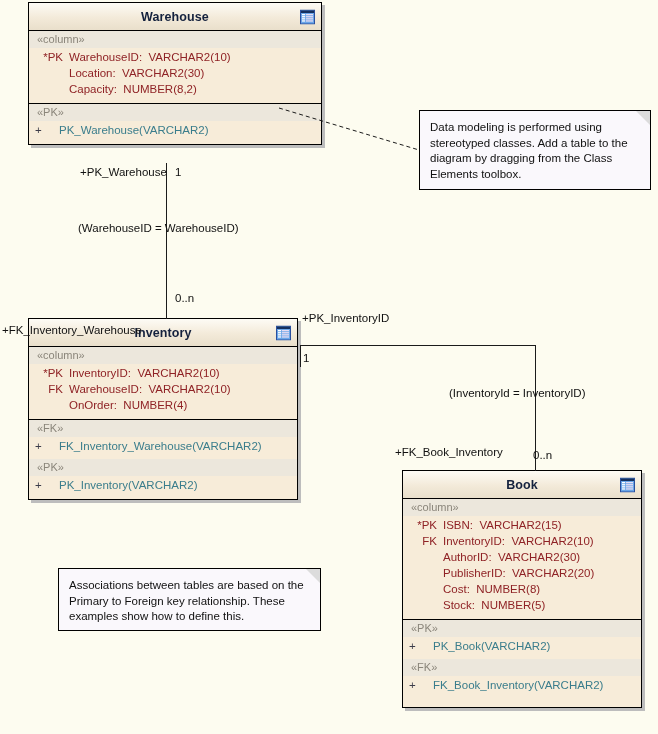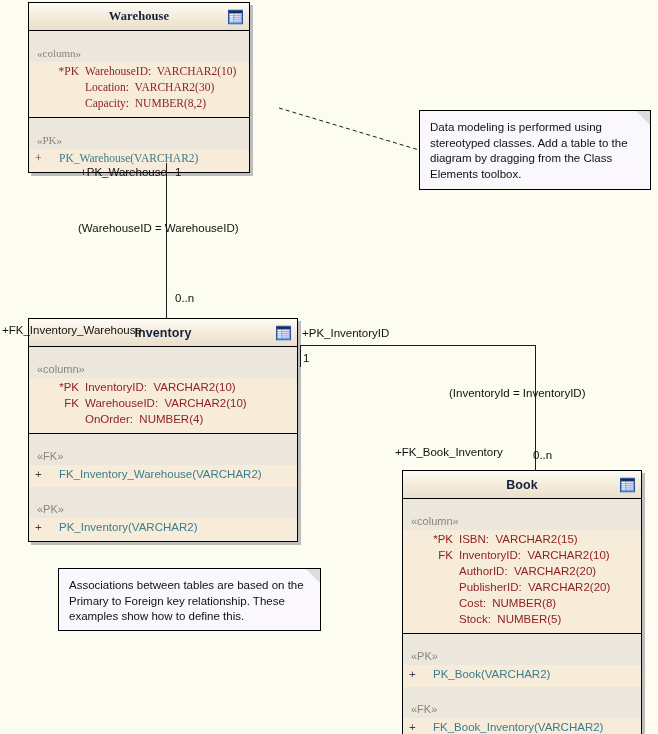--- a/index.html
+++ b/index.html
@@ -38,30 +38,30 @@
   }
   .uml-compartment{
     border-bottom:1px solid #000;
     padding:0 0 6px 0;
   }
   .uml-compartment:last-child{border-bottom:none;}
   .stereo-band{
     background:#ece7dc;
     color:#8a857a;
     font-size:11px;
-    padding:16px 0 2px 8px;
+    padding:2px 0 2px 8px;
     margin-bottom:1px;
     line-height:13px;
   }
   .attr-row{
     display:flex;
     font-size:11.5px;
     color:#8f2225;
     line-height:16px;
-    padding-left:20px;
+    padding-left:4px;
     white-space:nowrap;
   }
   .attr-key{
     width:30px;flex:0 0 30px;text-align:right;padding-right:6px;
     font-size:11.5px;color:#8f2225;
   }
   .attr-name{white-space:pre;}
   .op-row{
     display:flex;
     font-size:11.5px;
@@ -100,21 +100,21 @@
     white-space:nowrap;
     line-height:13px;
   }
   .dashed-anchor{position:absolute;left:0;top:0;width:658px;height:734px;pointer-events:none;}
 </style>
 </head>
 <body>
 
 <div id="canvas">
 
-  <div class="uml-class" id="cls-warehouse" style="left:28px;top:2px;width:222px;font-family:Liberation Serif, serif;">
+  <div class="uml-class" id="cls-warehouse" style="left:28px;top:2px;width:294px;">
     <div class="uml-title">
       <span class="uml-title-text">Warehouse</span>
       <span class="table-icon">
         <svg width="15" height="15" viewBox="0 0 15 15">
           <rect x="0" y="0" width="15" height="15" fill="#2b4f9e"></rect>
           <rect x="1" y="1" width="13" height="13" fill="#6aa6e8"></rect>
           <rect x="1" y="1" width="13" height="2.5" fill="#16305e"></rect>
           <rect x="2" y="4.5" width="3" height="1.3" fill="#ffffff"></rect>
           <rect x="2" y="6.6" width="3" height="1.3" fill="#ffffff"></rect>
           <rect x="2" y="8.7" width="3" height="1.3" fill="#ffffff"></rect>
@@ -230,21 +230,21 @@
       <div class="attr-row">
         <span class="attr-key">*PK</span>
         <span class="attr-name">ISBN:  VARCHAR2(15)</span>
       </div>
       <div class="attr-row">
         <span class="attr-key">FK</span>
         <span class="attr-name">InventoryID:  VARCHAR2(10)</span>
       </div>
       <div class="attr-row">
         <span class="attr-key"></span>
-        <span class="attr-name">AuthorID:  VARCHAR2(20)</span>
+        <span class="attr-name">AuthorID:  VARCHAR2(30)</span>
       </div>
       <div class="attr-row">
         <span class="attr-key"></span>
         <span class="attr-name">PublisherID:  VARCHAR2(20)</span>
       </div>
       <div class="attr-row">
         <span class="attr-key"></span>
         <span class="attr-name">Cost:  NUMBER(8)</span>
       </div>
       <div class="attr-row">
@@ -272,21 +272,21 @@
   <div class="conn-label" style="left:80px;top:166px;">+PK_Warehouse</div>
   <div class="conn-label" style="left:175px;top:166px;">1</div>
   <div class="conn-label" style="left:78px;top:222px;">(WarehouseID = WarehouseID)</div>
   <div class="conn-label" style="left:2px;top:289px;margin-top:35px;">+FK_Inventory_Warehouse</div>
   <div class="conn-label" style="left:175px;top:292px;">0..n</div>
 
   <div class="line-v" style="left:300px;top:345px;height:22px;"></div>
   <div class="line-h" style="left:300px;top:345px;width:235px;"></div>
   <div class="line-v" style="left:535px;top:345px;height:126px;"></div>
 
-  <div class="conn-label" style="left:302px;top:327px;">+PK_InventoryID</div>
+  <div class="conn-label" style="left:302px;top:312px;">+PK_InventoryID</div>
   <div class="conn-label" style="left:303px;top:352px;">1</div>
   <div class="conn-label" style="left:449px;top:387px;">(InventoryId = InventoryID)</div>
   <div class="conn-label" style="left:395px;top:446px;">+FK_Book_Inventory</div>
   <div class="conn-label" style="left:533px;top:449px;">0..n</div>
 
   <svg class="dashed-anchor">
     <line x1="279" y1="108" x2="419" y2="150" stroke="#1b1b1b" stroke-width="1" stroke-dasharray="4,3"></line>
     <line x1="300" y1="522" x2="318" y2="600" stroke="#1b1b1b" stroke-width="1" stroke-dasharray="4,3" opacity="0"></line>
   </svg>
 

